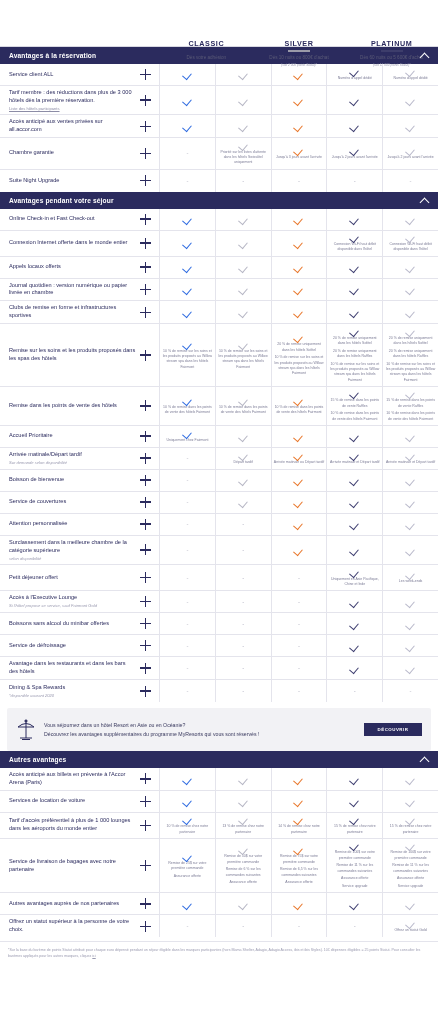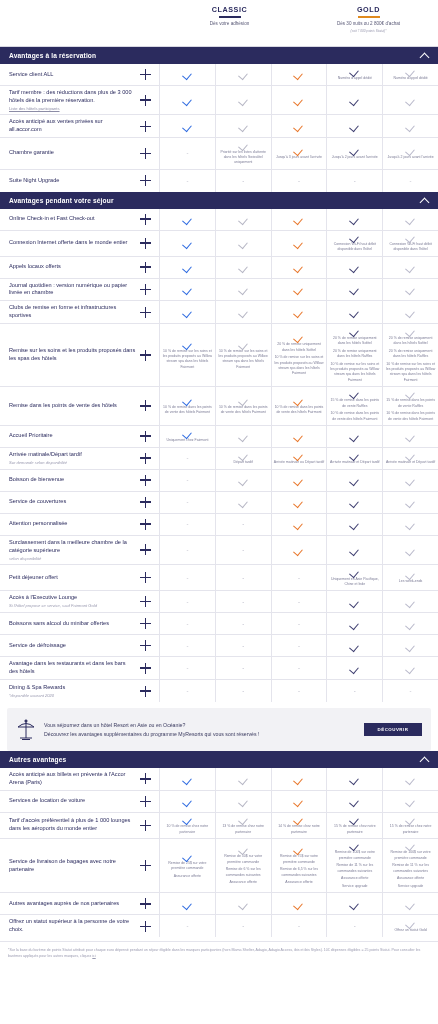--- a/index.html
+++ b/index.html
@@ -5,21 +5,21 @@
   * { box-sizing: border-box; margin:0; padding:0; }
   html,body { width:438px; background:#ffffff; }
   body { font-family:"Liberation Sans", sans-serif; color:#2b2b5e; -webkit-font-smoothing:antialiased; }
   .page { width:438px; position:relative; }
 
   
   .thead { display:flex; height:47px; border-bottom:1px solid #d8d8e2; }
   .thead .lbl { width:160px; flex:0 0 160px; }
   .tiers { flex:1; display:flex; }
   .tier { flex:1 1 0; text-align:center; padding-top:5px; }
-  .tier-name { font-size:7.2px; font-weight:bold; letter-spacing:.6px; color:#2b2b5e; }
+  .tier-name { font-size:7.2px; font-weight:bold; letter-spacing:.6px; color:#2b2b5e;margin-top:34px; }
   .tier-rule { width:22px; height:2.2px; margin:2.2px auto 2.6px; background:#2b2b5e; }
   .tier-rule.silver { background:#9a9aa8; }
   .tier-rule.gold { background:#e08a1e; }
   .tier-rule.platinum { background:#3d3d6b; }
   .tier-rule.diamond { background:#2b2b5e; }
   .tier-sub { font-size:4.6px; line-height:1.45; color:#5a5a77; padding:0 5px; }
   .tier-note { font-size:3.2px; line-height:1.4; color:#9a9ab0; padding:0 4px; margin-top:1px; font-style:italic; }
 
   
   .section-bar {
@@ -107,24 +107,30 @@
 
   <div class="thead">
     <div class="lbl"></div>
     <div class="tiers" id="tier-columns">
         <div class="tier">
           <div class="tier-name">CLASSIC</div>
           <div class="tier-rule classic"></div>
           <div class="tier-sub">Dès votre adhésion</div>
         </div>
         <div class="tier">
-          <div class="tier-name">GOLD</div>
-          <div class="tier-rule gold"></div>
-          <div class="tier-sub">Dès 30 nuits ou 2 800€ d'achat</div>
-          <div class="tier-note">(soit 7 000 points Statut)*</div>
+          <div class="tier-name">SILVER</div>
+          <div class="tier-rule silver"></div>
+          <div class="tier-sub">Dès 10 nuits ou 800€ d'achat</div>
+          <div class="tier-note">(soit 2 000 points Statut)*</div>
+        </div>
+        <div class="tier">
+          <div class="tier-name">PLATINUM</div>
+          <div class="tier-rule platinum"></div>
+          <div class="tier-sub">Dès 60 nuits ou 5 600€ d'achat</div>
+          <div class="tier-note">(soit 14 000 points Statut)*</div>
         </div>
       </div>
   </div>
 
   <div id="sections-root">
       <div>
         <div class="section-bar">
           <span>Avantages à la réservation</span>
           <span class="chev"></span>
         </div>

